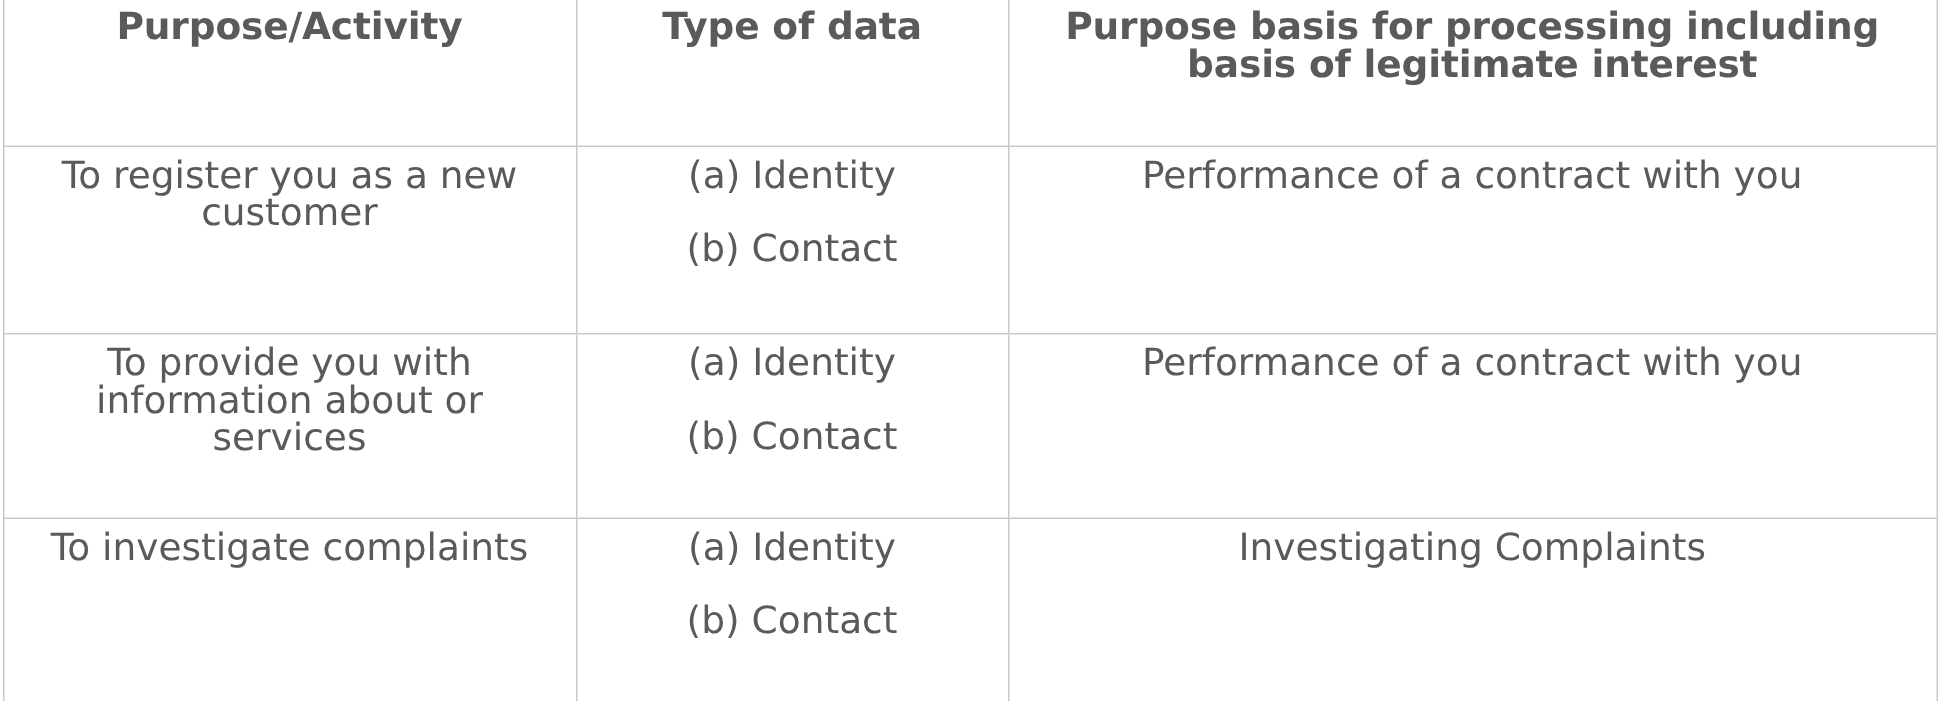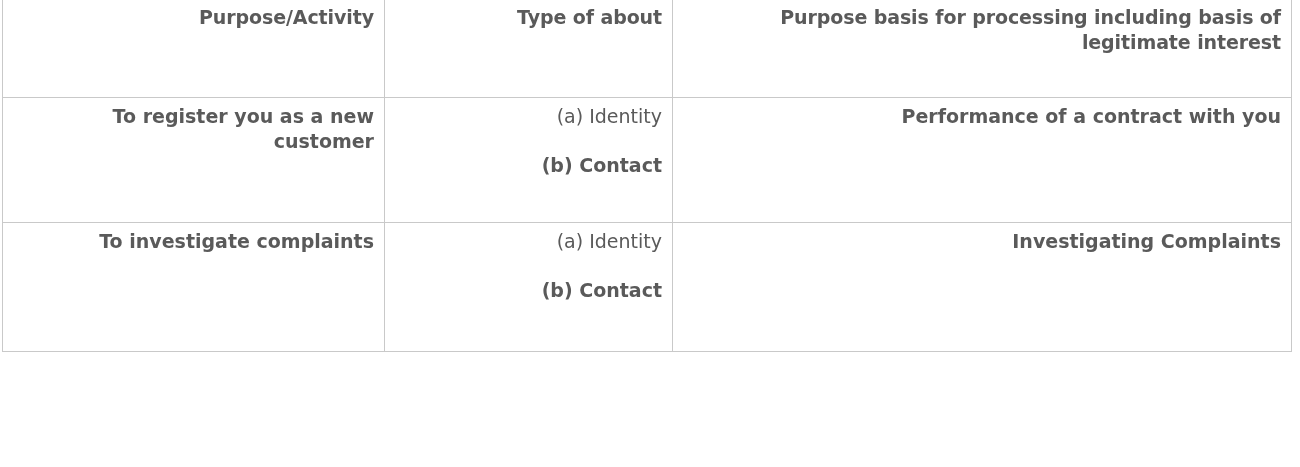--- a/index.html
+++ b/index.html
@@ -35,24 +35,24 @@
   table.gdpr-table col.c2 { width: 288px; }
   table.gdpr-table col.c3 { width: 619px; }
 
   table.gdpr-table td,
   table.gdpr-table th {
     border-left: 1px solid #c9c9c9;
     border-right: 1px solid #c9c9c9;
     border-bottom: 1px solid #c9c9c9;
     border-top: 0;
     vertical-align: top;
-    text-align: right;
+    text-align: center;
     padding: 6px 10px 6px 9px;
     color: #5a5a5a;
-    font-size: 19px;
+    font-size: 25px;
     line-height: 25px;
     font-weight: normal;
   }
 
   table.gdpr-table thead th {
     font-weight: bold;
     letter-spacing: -0.1px;
     height: 86px;
     padding-top: 5px;
   }
@@ -61,47 +61,58 @@
   table.gdpr-table tbody tr.row-2 td { height: 110px; }
   table.gdpr-table tbody tr.row-3 td { height: 116px; }
 
   table.gdpr-table tbody tr.row-3 td { border-bottom: 0; }
 
   .cell-para {
     margin: 0 0 24px 0;
   }
   .cell-para:last-child {
     margin-bottom: 0;
-    font-weight: bold;
   }
   .cell-para.tight {
     margin-bottom: 0;
   }
 </style>
 </head>
 <body>
 
 <div class="table-wrap">
   <table class="gdpr-table">
     <colgroup>
       <col class="c1">
       <col class="c2">
       <col class="c3">
     </colgroup>
     <thead>
       <tr>
         <th>Purpose/Activity</th>
-        <th>Type of about</th>
+        <th>Type of data</th>
         <th>Purpose basis for processing including basis of legitimate interest</th>
       </tr>
     </thead>
     <tbody>
       <tr class="row-1">
         <td>
           <p class="cell-para tight">To register you as a new customer</p>
+        </td>
+        <td>
+          <p class="cell-para">(a) Identity</p>
+          <p class="cell-para">(b) Contact</p>
+        </td>
+        <td>
+          <p class="cell-para tight">Performance of a contract with you</p>
+        </td>
+      </tr>
+      <tr class="row-2">
+        <td>
+          <p class="cell-para tight">To provide you with information about or services</p>
         </td>
         <td>
           <p class="cell-para">(a) Identity</p>
           <p class="cell-para">(b) Contact</p>
         </td>
         <td>
           <p class="cell-para tight">Performance of a contract with you</p>
         </td>
       </tr>
       <tr class="row-3">

